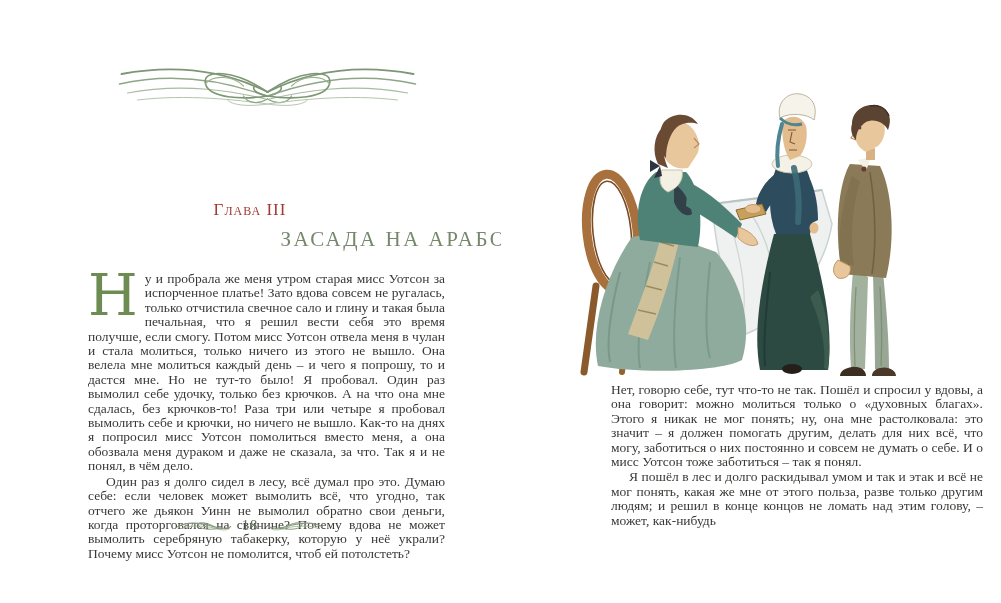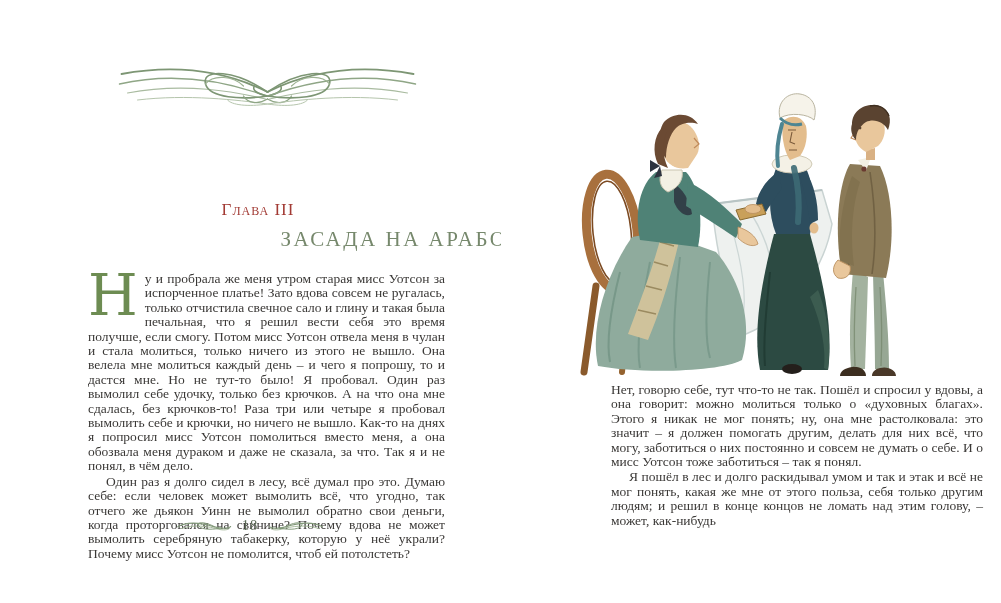--- a/index.html
+++ b/index.html
@@ -11,21 +11,20 @@
   .page{position:absolute;top:0;height:603px;background:#ffffff;}
   #left-page{left:0;width:500px;}
   #right-page{left:501px;width:500px;}
 
   .flourish-top{position:absolute;left:115px;top:60px;width:305px;height:58px;}
 
   .chapter-label{
     position:absolute;left:0;top:200px;width:100%;
     text-align:center;color:#a23a34;font-size:17px;letter-spacing:1px;
     font-variant:small-caps;
-    padding-left:8px;
   }
   .chapter-title{
     position:absolute;left:0;top:227px;width:100%;
     text-align:right;color:#76886c;font-size:21px;letter-spacing:2.5px;
     font-weight:400;
     padding-left:24px;
   }
 
   .textblock{position:absolute;color:#3a3836;font-size:13.5px;line-height:14.4px;text-align:justify;}
   #left-text{left:88px;top:272px;width:357px;}
@@ -178,17 +177,17 @@
       <path d="M282,52 C282,38 296,30 310,34 C320,38 322,48 318,58 C314,50 304,46 296,50 C290,54 286,60 286,68 C282,64 280,58 282,52 Z" fill="#5a4330"></path>
       <path d="M300,34 C308,32 316,36 319,44" stroke="#3f2f20" stroke-width="1.4" fill="none"></path>
     </g>
   </svg>
 
   <div class="textblock" id="right-text">
     <p>
       <span>Нет, говорю себе, тут что-то не так. Пошёл и спросил у вдовы, а она говорит: можно молиться только о «духовных благах». Этого я никак не мог понять; ну, она мне растолковала: это значит – я должен помогать другим, делать для них всё, что могу, заботиться о них постоянно и совсем не думать о себе. И о мисс Уотсон тоже заботиться – так я понял.</span>
     </p>
     <p class="indent">
-      <span>Я пошёл в лес и долго раскидывал умом и так и этак и всё не мог понять, какая же мне от этого польза, себя только другим людям; и решил в конце концов не ломать над этим голову, – может, как-нибудь</span>
+      <span>Я пошёл в лес и долго раскидывал умом и так и этак и всё не мог понять, какая же мне от этого польза, разве только другим людям; и решил в конце концов не ломать над этим голову, – может, как-нибудь</span>
     </p>
   </div>
 
 </div>
 
 </body></html>

